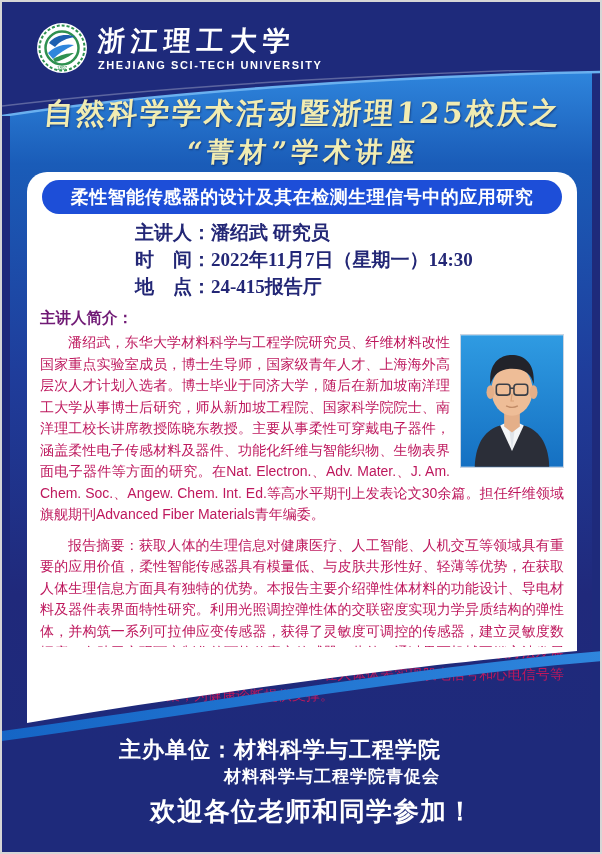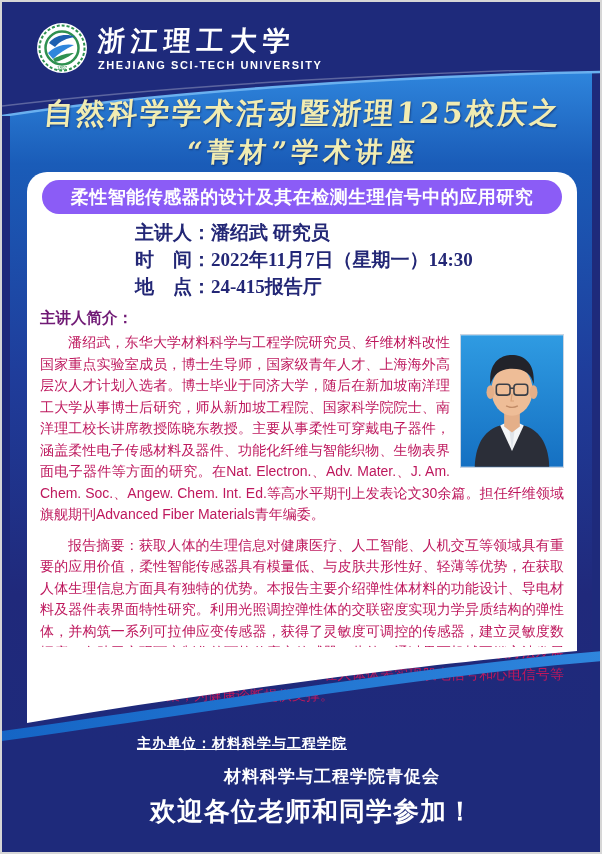--- a/index.html
+++ b/index.html
@@ -58,21 +58,21 @@
     position: absolute;
     left: 25px; top: 170px;
     width: 550px; height: 475px;
     background: #fff;
     border-radius: 20px 20px 0 0;
     padding: 0 13px;
   }
   .lecture-pill {
     margin: 8px 2px 0 2px;
     height: 34px;
-    background: #8b5cf6;
+    background: #1d4ed8;
     border-radius: 17px;
     display: flex; align-items: center; justify-content: center;
     color: #fff;
     font-family: "DejaVu Serif", serif;
     font-weight: bold;
     font-size: 18px;
     letter-spacing: 0.5px;
     white-space: nowrap;
   }
   .info-block {
@@ -100,21 +100,21 @@
   .abstract-text { margin-top: 9px; }
   .speaker-photo {
     float: right;
     width: 104px; height: 134px;
     margin: 2px 0 6px 10px;
     border: 1px solid #c9d4e2;
   }
 
   
   .footer-line { position: absolute; color: #ffffff; font-weight: bold; white-space: nowrap; }
-  .organizer-1 { left: 135px; top: 733px; font-size: 14px; letter-spacing: 1px; text-decoration: underline; }
+  .organizer-1 { left: 117px; top: 733px; font-size: 22px; letter-spacing: 1px; }
   .organizer-2 { left: 222px; top: 763px; font-size: 17px; letter-spacing: 1px; }
   .welcome-line { left: 148px; top: 792px; font-size: 26px; letter-spacing: 1px; }
 </style>
 </head>
 <body>
 
 <div class="poster">
 
   <div class="blue-band"></div>
 

